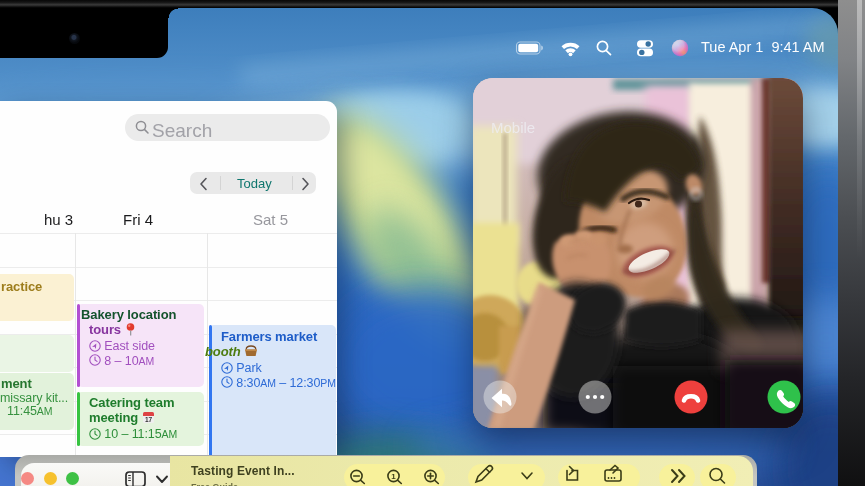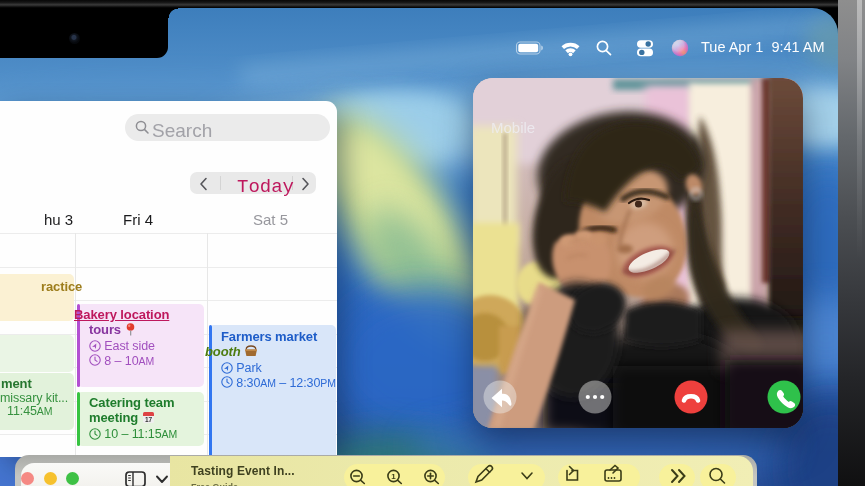--- a/index.html
+++ b/index.html
@@ -28,21 +28,21 @@
   #mbtime { left:701px; top:39px; width:140px; height:20px; color:#fcfdfe; z-index:5;
     font-size:14.5px; letter-spacing:0; white-space:nowrap; }
 
   #cal { left:0; top:101px; width:337px; height:356px; background:#fefefe;
     border-top-right-radius:11px; box-shadow:8px 10px 26px rgba(10,30,60,.38); z-index:2; }
   #searchpill { left:125px; top:13px; width:205px; height:27px; border-radius:14px;
     background:#ebebeb; }
   #searchtxt { left:152px; top:18.5px; color:#a2a2a8; font-size:19px; }
   #todaypill { left:190px; top:71px; width:126px; height:22px; border-radius:7px;
     background:#e9e9e9; }
-  #todaytxt { left:237px; top:74.5px; color:#be185d; font-size:19px;font-family:Liberation Mono, monospace; }
+  #todaytxt { left:237px; top:74.5px; color:#0f766e; font-size:13px; }
   .tdiv { position:absolute; top:75px; width:1px; height:14px; background:#d4d4d4; }
   .dayhdr { top:110px; font-size:15px; color:#1b1b1d; }
   .hline { position:absolute; height:1px; background:#ececec; left:0; }
   .vline { position:absolute; width:1px; background:#e7e7e7; }
 
   .ev { position:absolute; border-radius:5px; }
   .ev .bar { position:absolute; left:0; top:0; bottom:0; width:3px; border-radius:2px; }
   .etxt { position:absolute; font-size:13px; font-weight:bold; white-space:nowrap; letter-spacing:-.1px; }
   .dtxt { position:absolute; font-size:12.5px; white-space:nowrap; letter-spacing:-.1px; }
   .sc { font-size:10.5px; }
@@ -135,32 +135,32 @@
   <div class="hline" style="top:166px; width:337px;"></div>
   <div class="hline" style="top:199px; width:337px;"></div>
   <div class="hline" style="top:233px; width:337px;"></div>
   <div class="hline" style="top:266px; width:337px;"></div>
   <div class="hline" style="top:300px; width:337px;"></div>
   <div class="hline" style="top:333px; width:337px;"></div>
   <div class="vline" style="left:75px; top:132px; height:224px;"></div>
   <div class="vline" style="left:207px; top:132px; height:224px;"></div>
 
   <div class="ev" style="left:0; top:172.5px; width:74px; height:47px; background:#fbf1d3; border-radius:0 5px 5px 0;"></div>
-  <div class="etxt" style="left:1px; top:178px; color:#9d7d1c;padding-left:40px;">ractice</div>
+  <div class="etxt" style="left:1px; top:178px; color:#9d7d1c;">ractice</div>
 
   <div class="ev" style="left:0; top:234px; width:74px; height:37px; background:#eaf5e5; border-radius:0 5px 5px 0;"></div>
   <div class="ev" style="left:0; top:272px; width:74px; height:57px; background:#e2f2db; border-radius:0 5px 5px 0;"></div>
   <div class="etxt" style="left:1px; top:274.5px; color:#26762f;">ment</div>
   <div class="dtxt" style="left:0px; top:289.5px; color:#36913f;">missary kit...</div>
   <div class="dtxt" style="left:7px; top:303px; color:#36913f;">11:45<span class="sc">AM</span></div>
 
   <div class="ev" style="left:76.5px; top:202.5px; width:127.5px; height:83px; background:rgba(246,227,248,.97);">
     <div class="bar" style="background:#b24fd2;"></div>
   </div>
-  <div class="etxt" style="left:74px; top:206px; color:#be185d;text-decoration:underline;">Bakery location</div>
+  <div class="etxt" style="left:81px; top:206px; color:#14532d;">Bakery location</div>
   <div class="etxt" style="left:89px; top:220.5px; color:#87359f;">tours <svg width="11" height="13" viewBox="0 0 11 13" style="vertical-align:-2px;">
         <circle cx="5.5" cy="4" r="3.8" fill="#e23b2e"></circle>
         <circle cx="4.2" cy="2.8" r="1.2" fill="#f58a7c"></circle>
         <rect x="5" y="7.5" width="1.3" height="5" fill="#9a9aa0"></rect>
       </svg></div>
   <div class="dtxt" style="left:89px; top:238px; color:#a14fbe;"><svg width="12" height="12" viewBox="0 0 12 12" style="vertical-align:-1.5px;">
         <circle cx="6" cy="6" r="5.2" fill="none" stroke="#a14fbe" stroke-width="1.1"></circle>
         <path d="M6 3.2 L8.2 8.2 L6 6.9 L3.8 8.2 Z" fill="#a14fbe" transform="rotate(28 6 6)"></path>
       </svg> East side</div>
   <div class="dtxt" style="left:89px; top:252.5px; color:#a14fbe;text-align:center;"><svg width="12" height="12" viewBox="0 0 12 12" style="vertical-align:-1.5px;">

